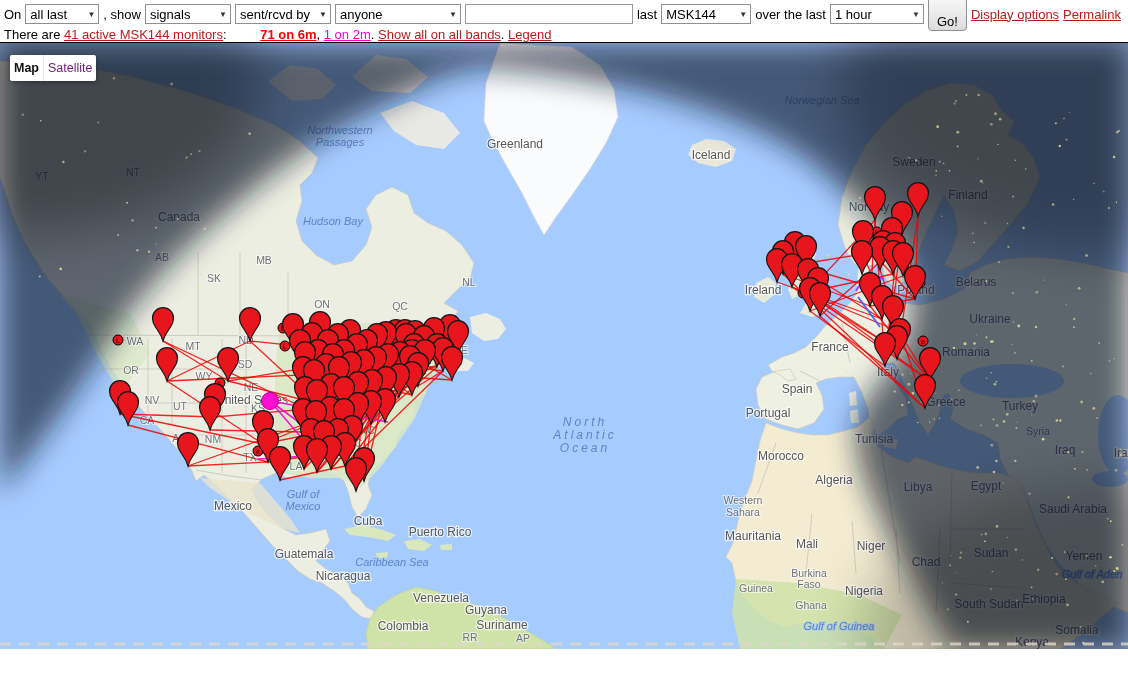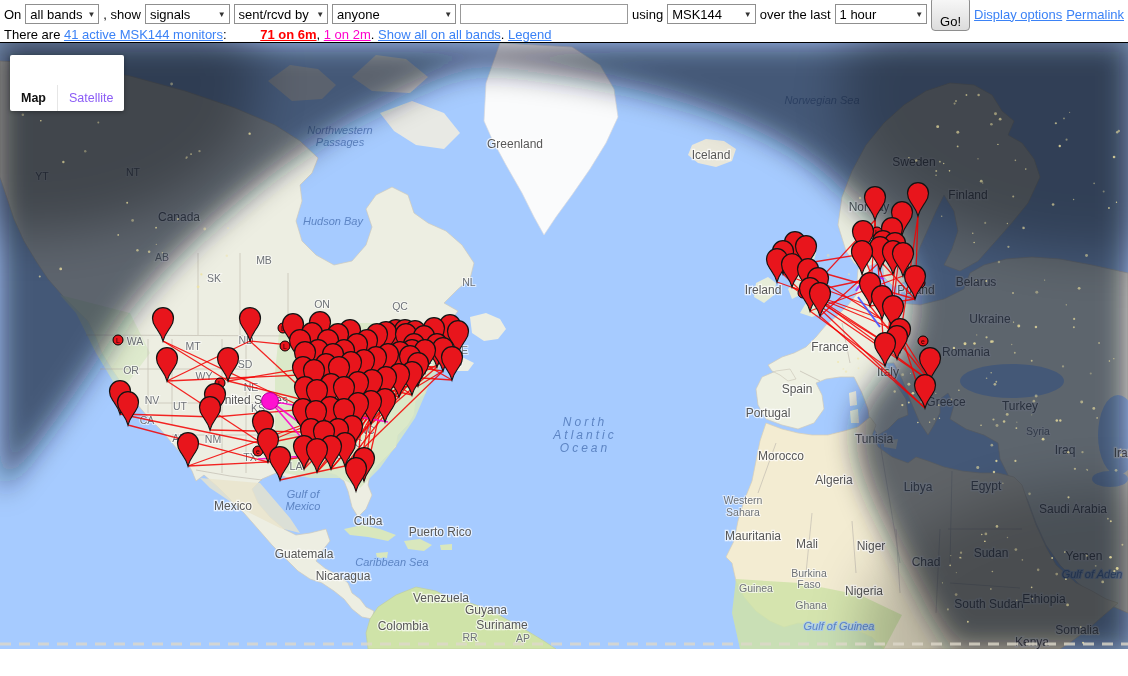--- a/index.html
+++ b/index.html
@@ -1,71 +1,71 @@
 <!DOCTYPE html>
 <html><head>
 <meta charset="utf-8">
 <style>
   html,body{margin:0;padding:0;background:#fff;font-family:"Liberation Sans",sans-serif;}
   .page{width:1128px;height:676px;overflow:hidden;position:relative;background:#fff;}
   
   .hdr{padding:2px 4px 0 4px;font-size:13px;color:#000;}
   .row1{display:flex;align-items:center;gap:4px;white-space:nowrap;height:24px;}
   .row2,.row3{height:15px;line-height:15px;margin-top:1px;}
-  a{color:#3b82f6;text-decoration:underline;cursor:pointer;}
+  a{color:#b91c1c;text-decoration:underline;cursor:pointer;}
   a.red{color:#ff0000;font-weight:bold;margin-left:30px;}
   a.pink{color:#ff00cc;font-weight:normal;}
   .sel{display:inline-flex;align-items:center;justify-content:space-between;border:1px solid #8f8f8f;
        background:#fff;height:20px;padding:0 3px 0 4px;font-size:13px;cursor:pointer;box-sizing:border-box;}
   .sel .arr{font-size:8px;color:#333;margin-left:5px;}
   .txt{border:1px solid #999;height:20px;width:168px;font-size:13px;box-sizing:border-box;padding:0 3px;}
   .gobtn{font-size:13px;height:34px;padding:16px 8px;border:1px solid #8e8e8e;border-radius:4px;
          background:linear-gradient(#f8f8f8,#dcdcdc);cursor:pointer;}
   
   .map{position:relative;width:1128px;height:606px;border-top:1px solid #000;background:#a6cbff;}
   .mapctl{position:absolute;top:12px;left:10px;background:#fff;display:flex;box-shadow:0 1px 4px rgba(0,0,0,.35);
           border-radius:2px;z-index:30;font-size:12.5px;}
-  .mapctl .cell{padding:6px 11px;cursor:pointer;margin-top:30px;}
+  .mapctl .cell{padding:6px 4px;cursor:pointer;}
   .mapctl .cell.on{font-weight:bold;color:#111;}
-  .mapctl .cell.off{color:#8b5cf6;border-left:1px solid #e6e6e6;}
+  .mapctl .cell.off{color:#701a75;border-left:1px solid #e6e6e6;}
   svg text{font-family:"Liberation Sans",sans-serif;}
   .lb-c{fill:#575757;paint-order:stroke;stroke:rgba(255,255,255,.7);stroke-width:2.4px;font-size:12px;text-anchor:middle;}
   .lb-s{fill:#6e7277;paint-order:stroke;stroke:rgba(255,255,255,.6);stroke-width:2px;font-size:10.5px;text-anchor:middle;}
   .lb-w{fill:#5d85c4;font-style:italic;paint-order:stroke;stroke:rgba(166,203,255,.7);stroke-width:2px;font-size:11px;text-anchor:middle;}
   .lb-wbig{fill:#5d85c4;font-style:italic;letter-spacing:3px;font-size:12px;text-anchor:middle;}
   .ln-red{stroke:#f40000;stroke-width:1.3;opacity:.85;}
   .ln-mag{stroke:#ff00cc;stroke-width:1.6;opacity:.9;}
   .graticule{stroke:#ded8ca;stroke-width:3;stroke-dasharray:11 8;opacity:.8;}
 </style>
 </head>
 <body>
 <div class="page">
 
 <div class="hdr">
   <div class="row1">
     <span>On</span>
     <span class="sel" style="width:74px">
-          <span>all bands</span>
+          <span>all last</span>
           <span class="arr">▼</span>
         </span>
     <span>, show</span>
     <span class="sel" style="width:86px">
           <span>signals</span>
           <span class="arr">▼</span>
         </span>
     <span class="sel" style="width:96px">
           <span>sent/rcvd by</span>
           <span class="arr">▼</span>
         </span>
     <span class="sel" style="width:126px">
           <span>anyone</span>
           <span class="arr">▼</span>
         </span>
     <input class="txt" placeholder="" style="">
-    <span>using</span>
+    <span>last</span>
     <span class="sel" style="width:90px">
           <span>MSK144</span>
           <span class="arr">▼</span>
         </span>
     <span>over the last</span>
     <span class="sel" style="width:94px">
           <span>1 hour</span>
           <span class="arr">▼</span>
         </span>
     <button class="gobtn">Go!</button>

